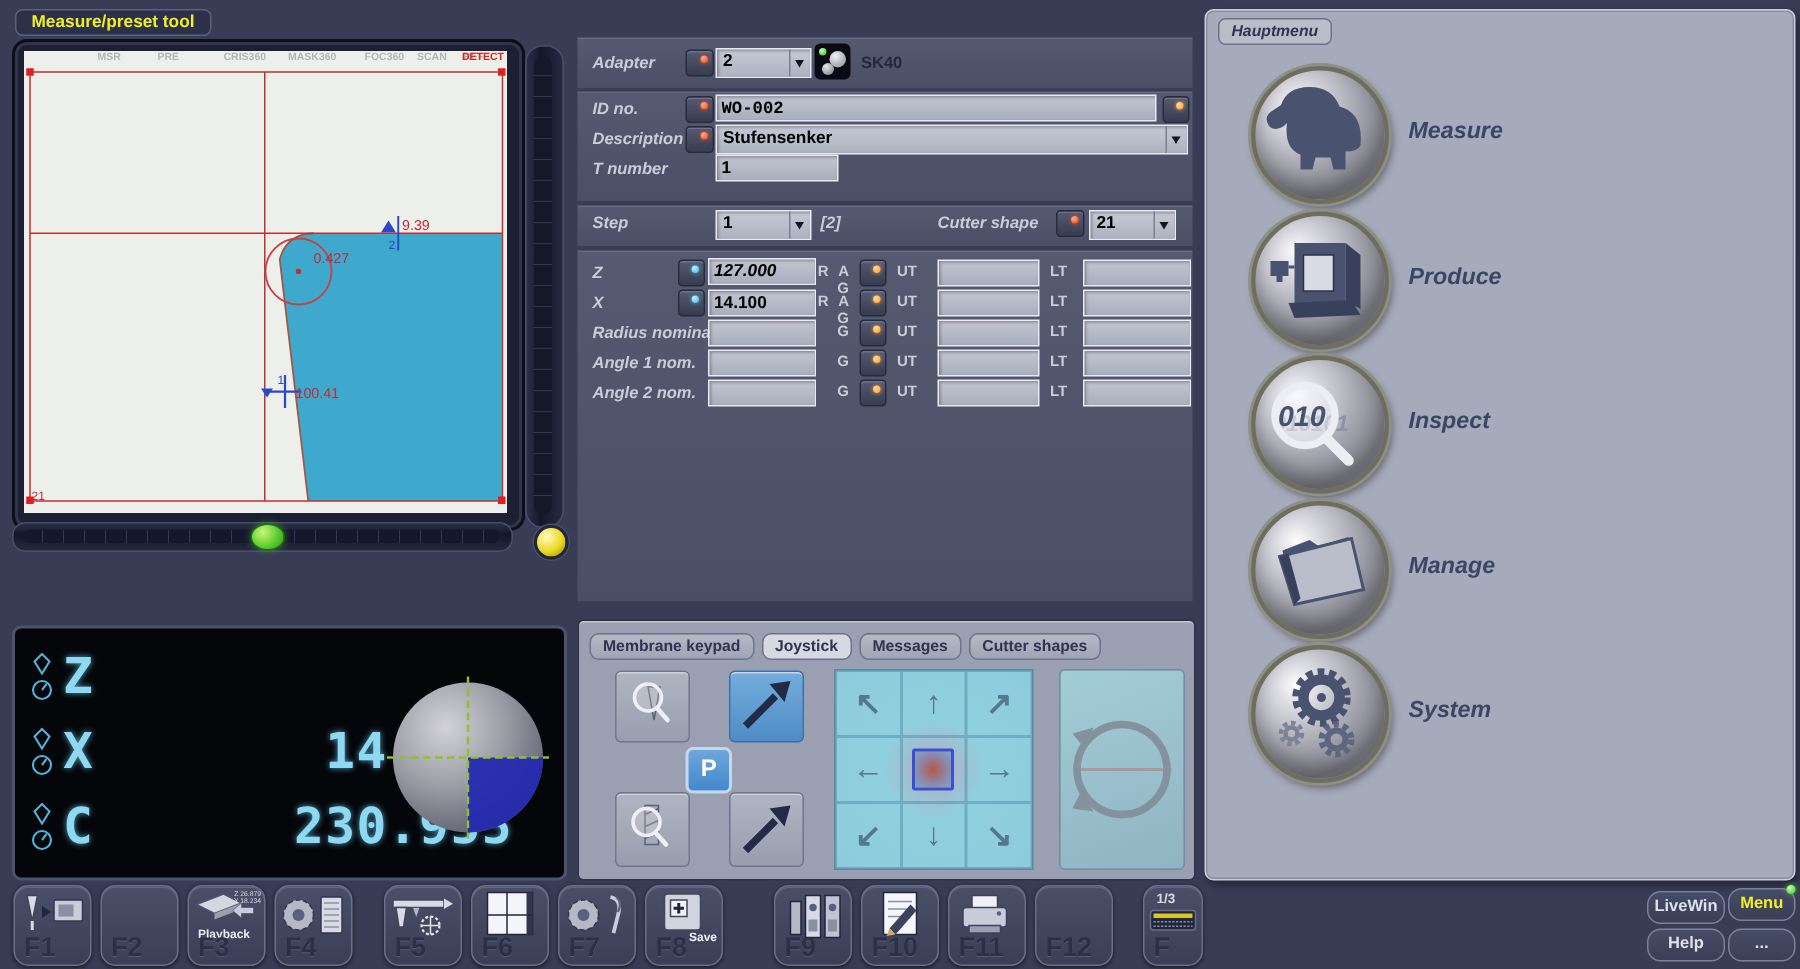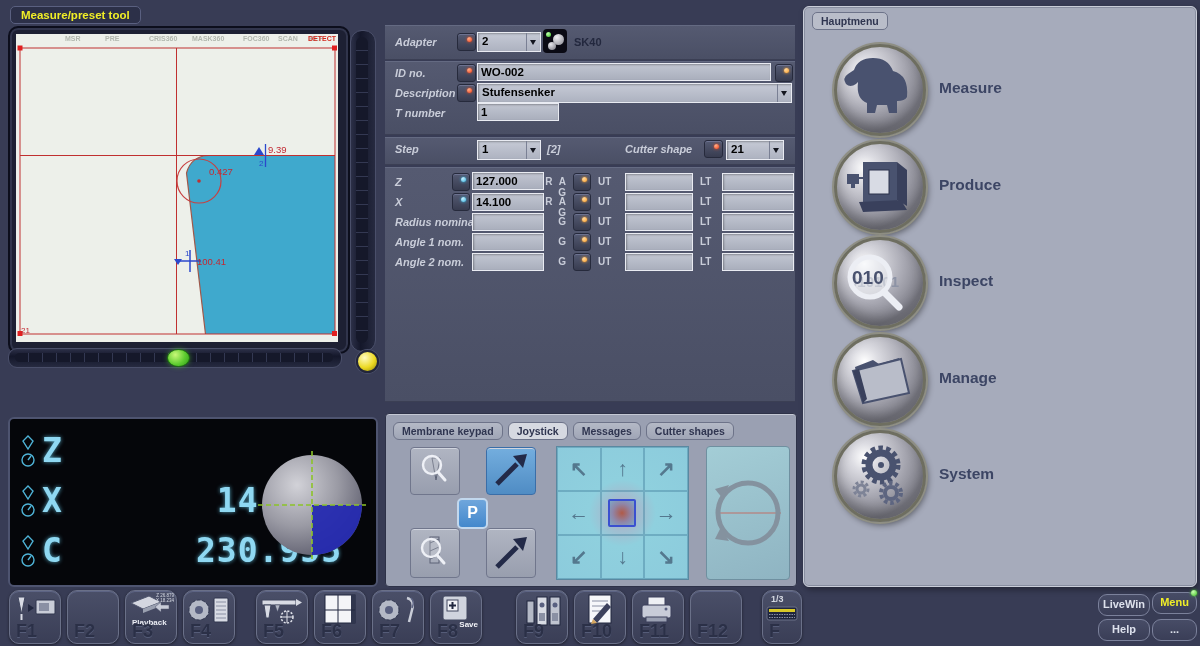--- a/index.html
+++ b/index.html
@@ -76,21 +76,21 @@
     display:grid;grid-template-columns:1fr 1fr 1fr;grid-template-rows:1fr 1fr 1fr;}
   .dcell{border:0.5px solid rgba(70,130,160,.45);display:flex;align-items:center;justify-content:center;
     color:#54788e;font-size:21px;font-weight:bold;}
   .dcenter{width:24px;height:24px;border:2px solid #3a50d0;border-radius:2px;
     background:radial-gradient(circle at 50% 50%,#b05a48 0%,#8f86a8 55%,#7fa6c6 100%);}
   .rotpanel{position:absolute;left:706px;top:446px;width:82px;height:132px;border-radius:4px;border:1px solid #6f90a0;
     background:linear-gradient(160deg,#a3cdd6,#8fb4c2);}
 
   
   .rpanel{left:803px;top:6px;width:392px;height:579px;background:#a6abbb;border-radius:6px;
-    border:1px solid #c9cdd8;box-shadow:inset 0 0 0 1px #888ea0,2px 3px 6px rgba(0,0,0,.35);}
+    border:1px solid #c9cdd8;box-shadow:inset 0 0 0 1px #888ea0,2px 3px 6px rgba(0,0,0,.35);font-style:italic;}
   .htab{position:absolute;left:8px;top:5px;border:1px solid #6d7389;border-radius:5px;padding:2px 8px;
     background:#b9bdc9;font-weight:bold;color:#2f3550;font-size:10.5px;}
   .mcircle{position:absolute;left:30px;width:86px;height:86px;border-radius:50%;
     background:radial-gradient(circle at 32% 28%,#ffffff 0%,#dcdce2 16%,#aaaab4 45%,#7e7e88 72%,#9d9da6 100%);
     border:3px solid #6e6e60;box-shadow:0 0 0 2px #8f8f84,2px 3px 6px rgba(0,0,0,.45),inset 0 -8px 12px rgba(0,0,0,.25);}
   .mlabel{position:absolute;left:135px;font-size:15.5px;font-weight:bold;color:#3c4564;}
 
   
   .fkey{position:absolute;top:590px;width:50px;height:52px;border-radius:10px;
     background:linear-gradient(#4a4f68,#3a3e56);border:1px solid #6a7088;
@@ -210,21 +210,21 @@
   <span style="position:absolute;left:3px;top:3px;width:5px;height:5px;border-radius:50%;background:radial-gradient(circle at 35% 30%,#c0ffb0,#35bc20)"></span>
   <span style="position:absolute;left:10px;top:5px;width:11px;height:11px;border-radius:50%;background:radial-gradient(circle at 35% 30%,#f2f2f6,#85858f)"></span>
   <span style="position:absolute;left:5px;top:13px;width:8px;height:8px;border-radius:50%;background:radial-gradient(circle at 35% 30%,#e8e8ee,#74747e)"></span>
 </div>
 <div class="abs" style="left:574px;top:36px;font-size:11px;font-weight:bold;color:#23283e">SK40</div>
 
 <div class="abs flabel" style="left:395px;top:67px">ID no.</div>
 <div class="abs ind" style="left:457px;top:64px">
     <span class="dot dot-red"></span>
   </div>
-<input class="abs tinput" style="left: 477px; top: 63px; width: 286px;" readonly="" value="WO-002">
+<input class="abs tinput" style="left: 477px; top: 63px; width: 286px; font-family: Liberation Mono, monospace;" readonly="" value="WO-002">
 <div class="abs ind" style="left:775px;top:64px;width:16px">
     <span class="dot dot-org"></span>
   </div>
 
 <div class="abs flabel" style="left:395px;top:87px">Description</div>
 <div class="abs ind" style="left:457px;top:84px">
     <span class="dot dot-red"></span>
   </div>
 <div class="abs dsel" style="left:477px;top:83px;width:313px">
   <span class="txt">Stufensenker</span>
@@ -246,21 +246,21 @@
   </div>
 <div class="abs dsel" style="left:726px;top:140px;width:56px">
   <span class="txt">21</span>
     <span class="ab"></span>
 </div>
 
 <div class="abs flabel" style="left:395px;top:176px">Z</div>
 <div class="abs ind" style="left:452px;top:173px;width:16px">
     <span class="dot dot-cyan"></span>
   </div>
-<input class="abs tinput" style="left: 472px; top: 172px; width: 64px;" readonly="" value="127.000">
+<input class="abs tinput" style="left: 472px; top: 172px; width: 64px; font-style: italic;" readonly="" value="127.000">
 <div class="abs flagtxt" style="left:532px;top:176px">R A G</div>
 <div class="abs ind" style="left:573px;top:173px;width:16px">
     <span class="dot dot-org"></span>
   </div>
 <div class="abs utlt" style="left:598px;top:176px">UT</div>
 <input class="abs tinput" style="left: 625px; top: 173px; width: 60px;" readonly="" value="">
 <div class="abs utlt" style="left:700px;top:176px">LT</div>
 <input class="abs tinput" style="left: 722px; top: 173px; width: 64px;" readonly="" value="">
 
 <div class="abs flabel" style="left:395px;top:196px">X</div>

